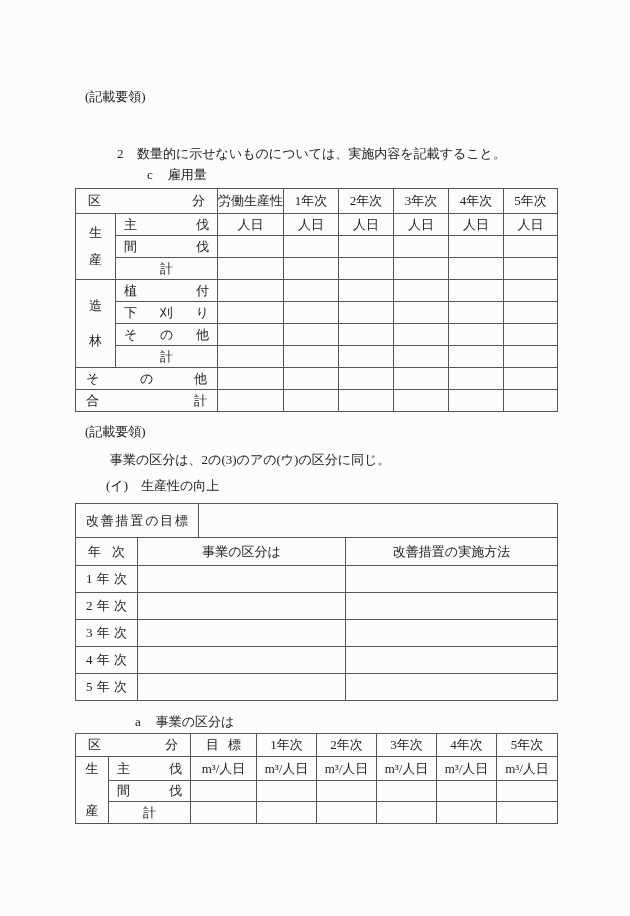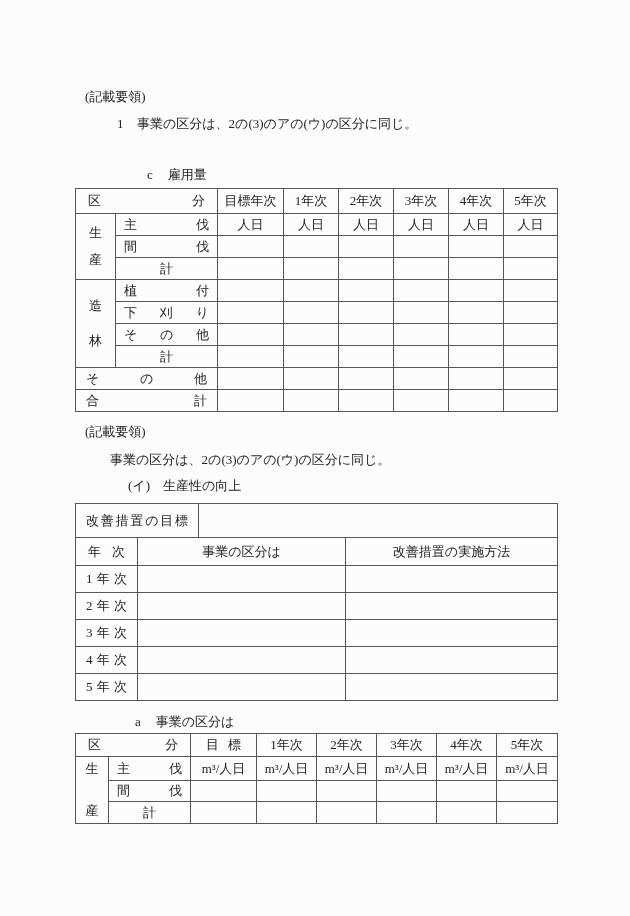--- a/index.html
+++ b/index.html
@@ -45,21 +45,21 @@
   }
   .vstack.between{justify-content:space-between;padding:3px 0;}
   .gap{letter-spacing:9px;margin-right:-9px;font-family:Liberation Serif, serif;}
 </style>
 </head>
 <body>
 
 <div class="page">
 
   <div class="abs" style="left:85px;top:89px">(記載要領)</div>
-  <div class="abs" style="left:117px;top:116px"><span class="note-num">1</span><span>事業の区分は、2の(3)のアの(ウ)の区分に同じ。</span></div>
+  <div class="abs" style="left:117px;top:146px"><span class="note-num">2</span><span>数量的に示せないものについては、実施内容を記載すること。</span></div>
 
   <div class="abs" style="left:147px;top:167px"><span class="cap-letter">c</span><span>雇用量</span></div>
 
   <table class="grid" style="left:75px;top:188px;width:482px">
     <colgroup>
       <col style="width:40px">
         <col style="width:102px">
         <col style="width:66px">
       <col style="width:55px">
         <col style="width:55px">
@@ -68,21 +68,21 @@
         <col style="width:54px">
     </colgroup>
     <tbody>
         <tr style="height:25px">
       <td colspan="2">
             <div class="spread pad12">
               <span>区</span>
               <span>分</span>
             </div>
           </td>
-      <td>目標年次</td>
+      <td>労働生産性</td>
       <td>1年次</td>
       <td>2年次</td>
       <td>3年次</td>
       <td>4年次</td>
       <td>5年次</td>
     </tr>
     <tr style="height:22px">
       <td rowspan="3" class="gcell">
         <div class="vstack">
           <span>生</span>
@@ -212,21 +212,21 @@
           <td></td>
           <td></td>
           <td></td>
     </tr>
   </tbody>
     </table>
 
   <div class="abs" style="left:85px;top:424px">(記載要領)</div>
   <div class="abs" style="left:110px;top:452px">事業の区分は、2の(3)のアの(ウ)の区分に同じ。</div>
 
-  <div class="abs" style="left:128px;top:478px"><span class="cap-prefix">(イ)</span><span>生産性の向上</span></div>
+  <div class="abs" style="left:106px;top:478px"><span class="cap-prefix">(イ)</span><span>生産性の向上</span></div>
 
   <table class="grid" style="left:75px;top:503px;width:482px">
     <colgroup>
       <col style="width:62px">
         <col style="width:61px">
         <col style="width:147px">
         <col style="width:212px">
     </colgroup>
     <tbody>
         <tr style="height:34px">

